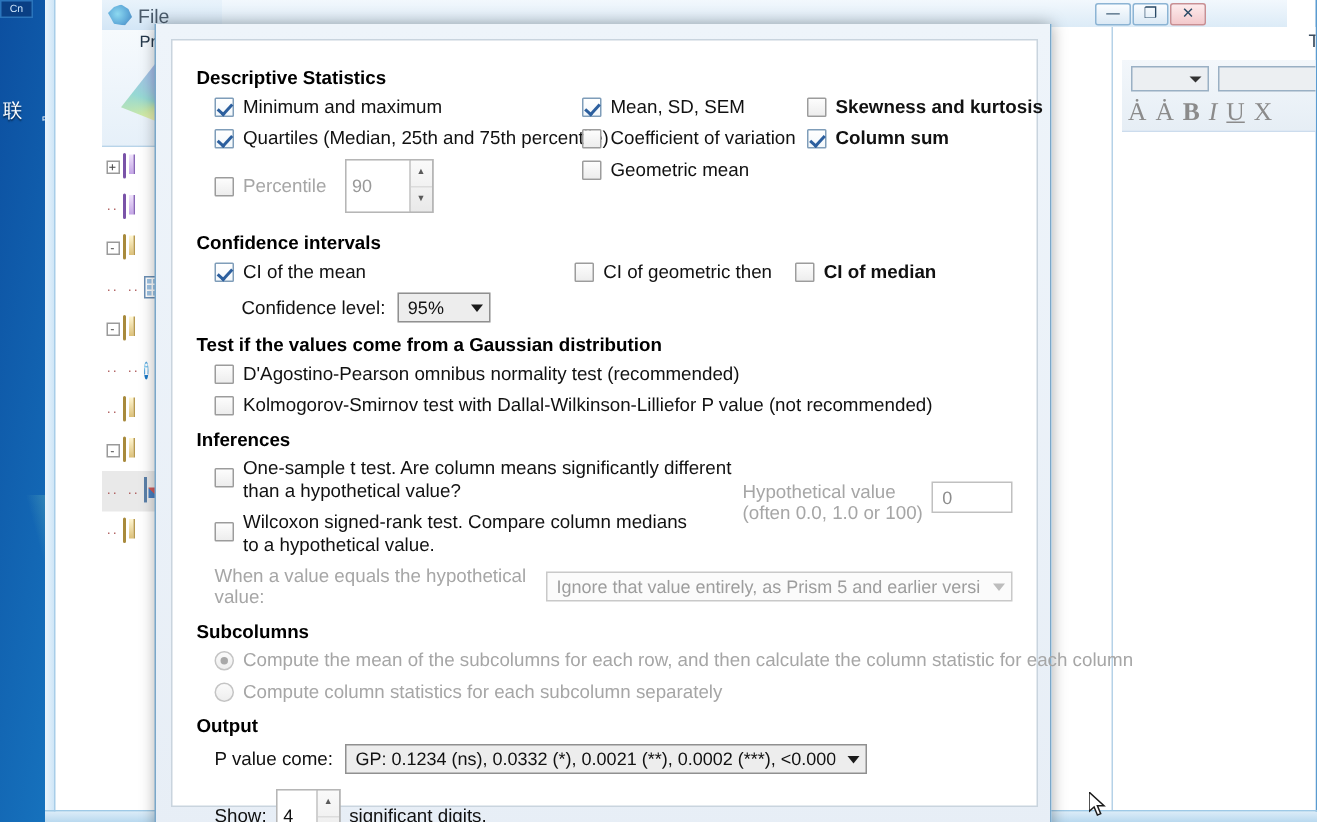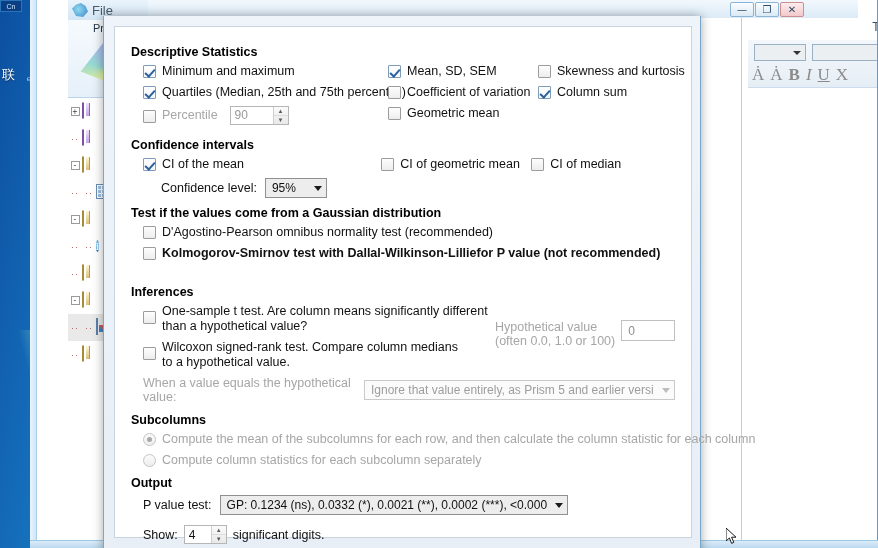--- a/index.html
+++ b/index.html
@@ -256,24 +256,24 @@
     border-radius:50%; background:#a8a8a8;
   }
 
   .dim { color: #a6a6a6; }
   .lbl { white-space: nowrap; }
   .lbl.wrap { white-space: normal; }
 
   .cols { display: flex; }
   .c1 { width: 245px; }
   .c2 { width: 150px; }
-  .c3 { width: 160px; }
+  .c3 { width: 160px; font-weight: bold; }
 
   .spin {
-    display: inline-flex; align-items: stretch; height: 19px; margin-left: 6px;
+    display: inline-flex; align-items: stretch; height: 36px; margin-left: 6px;
     border: 1px solid #b6b6b6; background: #a3a3a3; vertical-align: middle;
   }
   .spin .val {
     width: 42px; padding: 0 4px; font-size: 12px; color: #999;
     display: flex; align-items: center; background: #fff;
   }
   .spin .val.dark { color: #111; }
   .spin .btns {
     width: 15px; display: flex; flex-direction: column;
     border-left: 1px solid #cfcfcf; background: linear-gradient(180deg,#fafafa,#e9e9e9);
@@ -534,21 +534,21 @@
             <div class="opt">
               <span class="cb checked"></span>
               <span class="lbl">CI of the mean</span>
             </div>
           </div>
         </div>
         <div class="c2">
           <div class="row">
             <div class="opt">
               <span class="cb"></span>
-              <span class="lbl">CI of geometric mean</span>
+              <span class="lbl">CI of geometric then</span>
             </div>
           </div>
         </div>
         <div class="c3">
           <div class="row">
             <div class="opt">
               <span class="cb"></span>
               <span class="lbl">CI of median</span>
             </div>
           </div>
@@ -563,21 +563,21 @@
         </span>
       </div>
 
       <div class="sec-title">Test if the values come from a Gaussian distribution</div>
       <div class="row">
         <div class="opt">
           <span class="cb"></span>
           <span class="lbl">D'Agostino-Pearson omnibus normality test (recommended)</span>
         </div>
       </div>
-      <div class="row" style="margin-bottom:24px;font-weight:bold;">
+      <div class="row" style="margin-bottom:8px;">
         <div class="opt">
           <span class="cb"></span>
           <span class="lbl">Kolmogorov-Smirnov test with Dallal-Wilkinson-Lilliefor P value (not recommended)</span>
         </div>
       </div>
 
       <div class="sec-title">Inferences</div>
 
       <div style="display:flex;">
         <div style="width:370px;">
@@ -626,21 +626,21 @@
       </div>
       <div class="row" style="margin-bottom:8px;">
         <div class="opt">
           <span class="radio"></span>
           <span class="lbl dim">Compute column statistics for each subcolumn separately</span>
         </div>
       </div>
 
       <div class="sec-title">Output</div>
       <div class="row" style="padding-left:12px; align-items:center; margin-bottom:10px;">
-        <span>P value test:</span>
+        <span>P value come:</span>
         <span class="combo" style="width:348px; margin-left:8px;">
           <span class="cap">GP: 0.1234 (ns), 0.0332 (*), 0.0021 (**), 0.0002 (***), &lt;0.0001 (****)</span>
           <span class="arw"></span>
         </span>
       </div>
 
       <div class="row" style="padding-left:12px; align-items:center; margin-bottom:20px;">
         <span>Show:</span>
         <span class="spin" style="margin-left:6px;">
           <span class="val dark" style="width:26px;">4</span>

